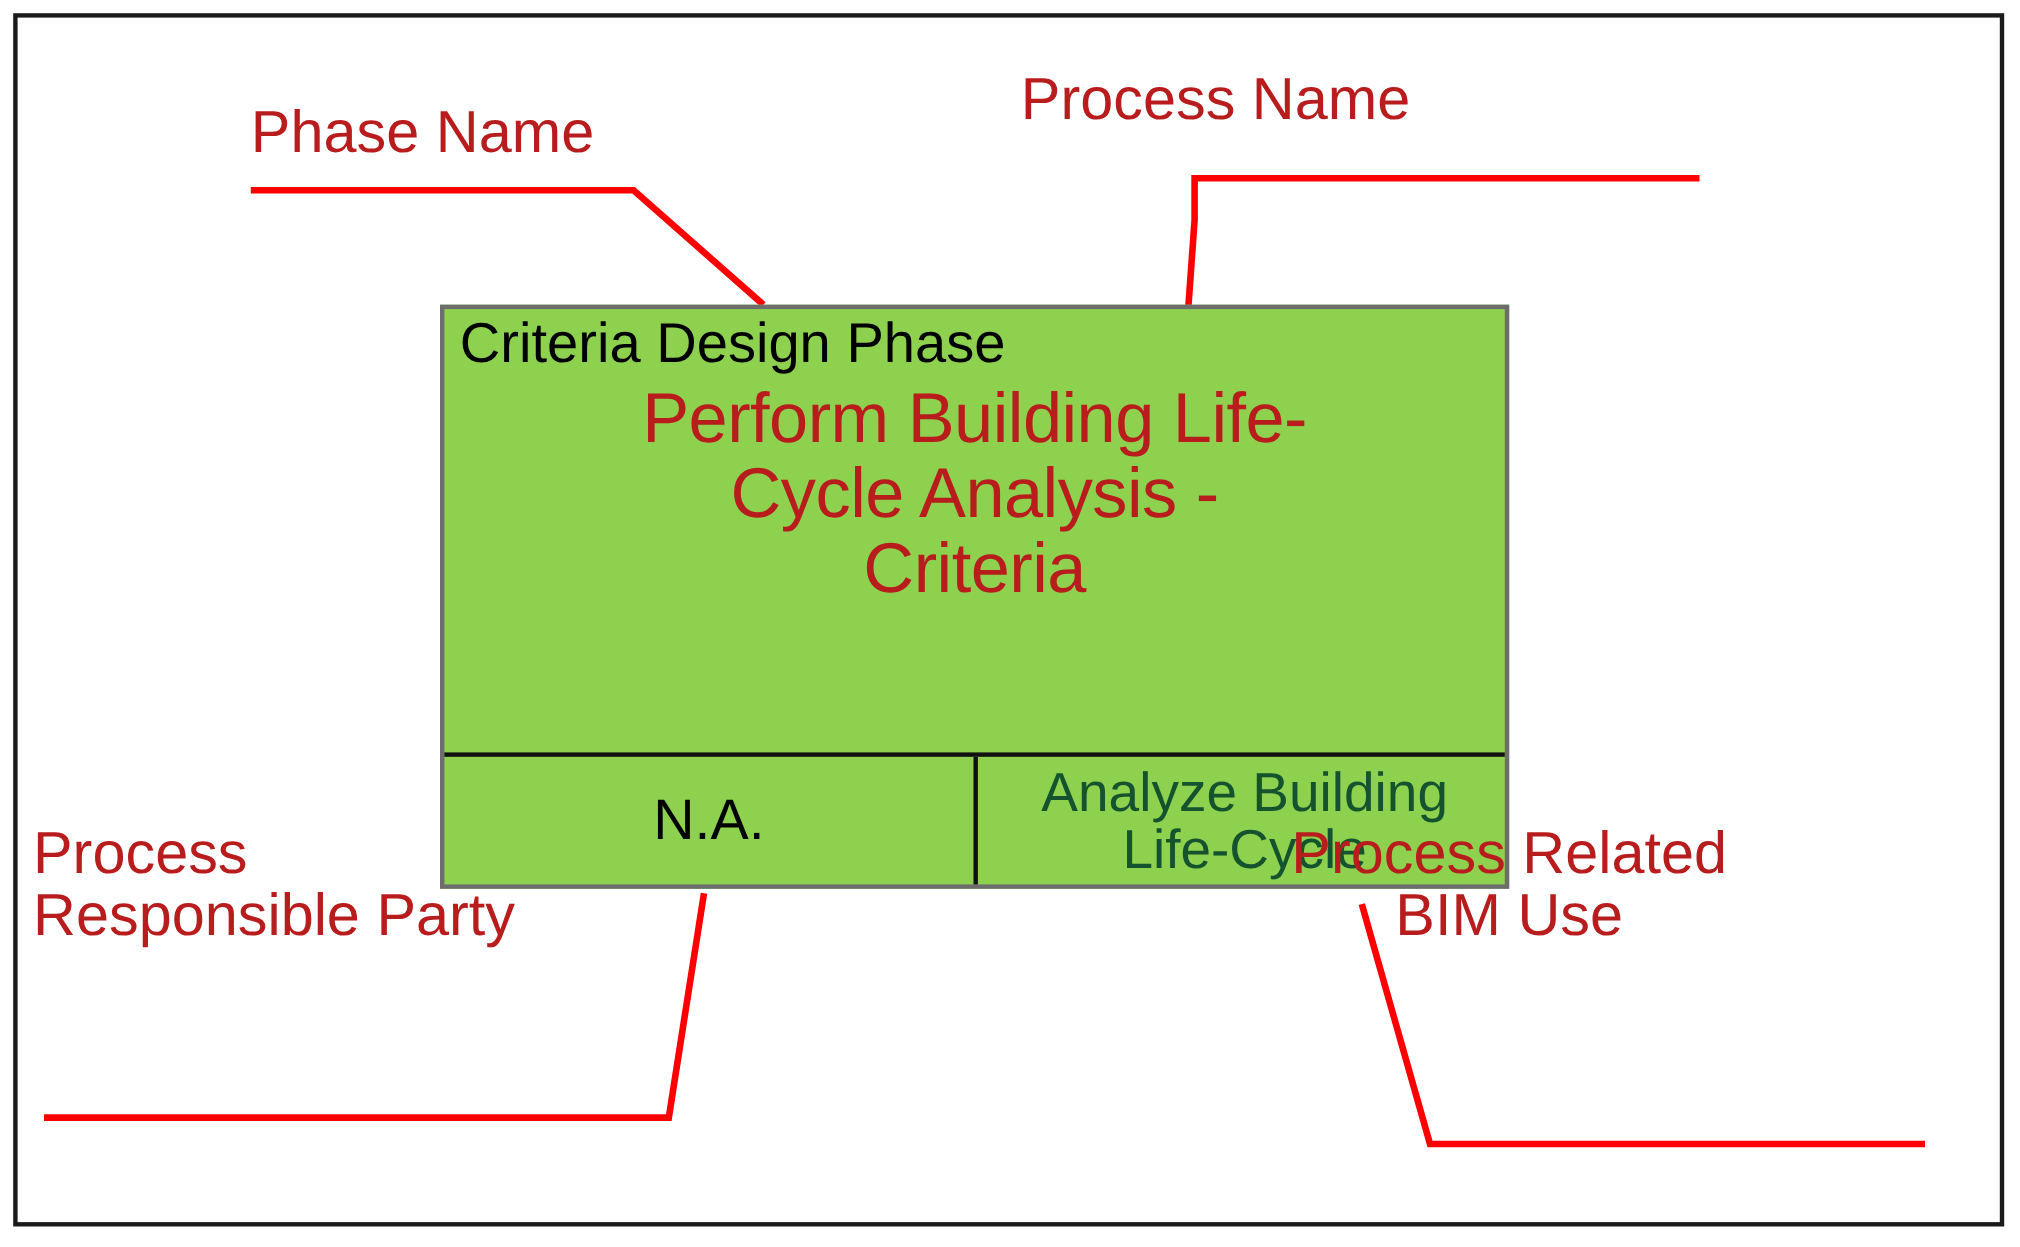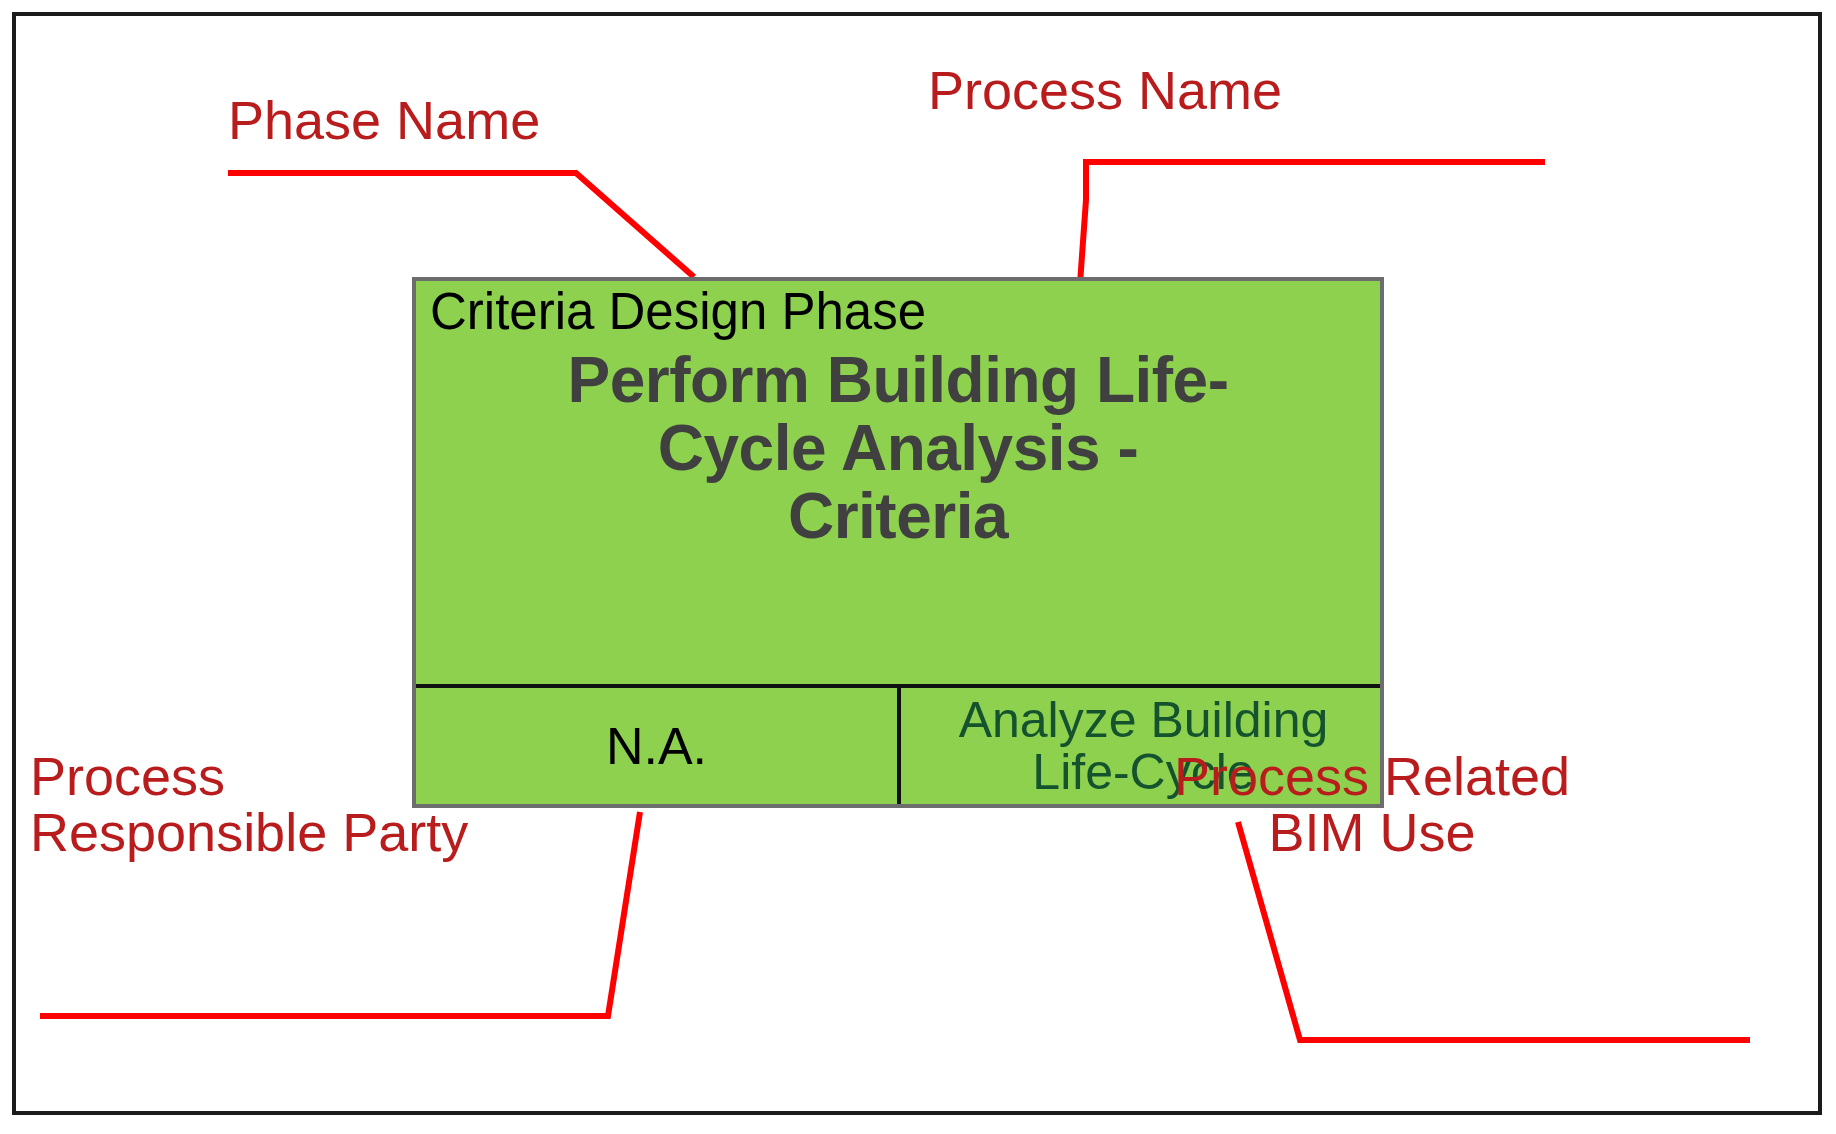--- a/index.html
+++ b/index.html
@@ -33,21 +33,21 @@
     position: absolute;
     left: 0;
     top: 0;
     width: 1836px;
     height: 1134px;
     pointer-events: none;
   }
   
   #process-block {
     position: absolute;
-    left: 412px;
+    left: 400px;
     top: 277px;
     width: 972px;
     height: 531px;
     background: #8DD14F;
     border: 4px solid #6d6d6d;
     box-sizing: border-box;
   }
   #phase-name {
     position: absolute;
     left: 14px;
@@ -57,23 +57,23 @@
     color: #000000;
     white-space: nowrap;
   }
   #process-title {
     position: absolute;
     left: 12px;
     right: 12px;
     top: 66px;
     text-align: center;
     font-size: 64px;
-    font-weight: bold;
+    font-weight: normal;
     line-height: 1.06;
-    color: #404040;
+    color: #b91c1c;
     letter-spacing: -0.5px;
   }
   
   #bottom-row {
     position: absolute;
     left: 0;
     right: 0;
     bottom: 0;
     height: 120px;
     border-top: 4px solid #111111;

